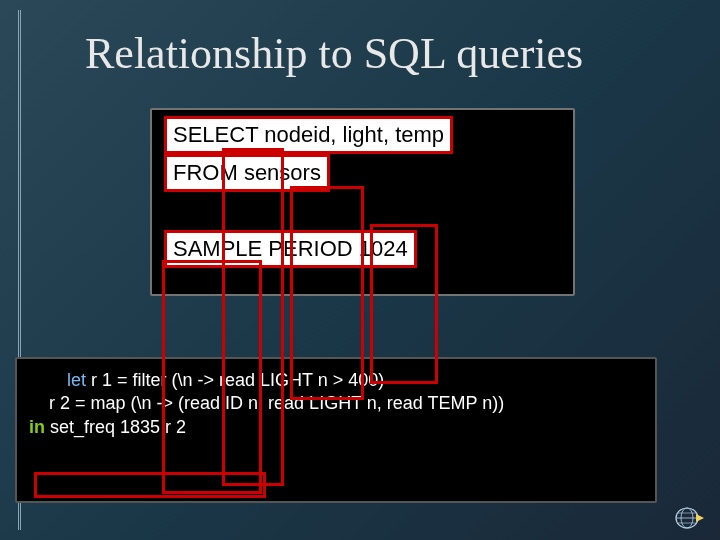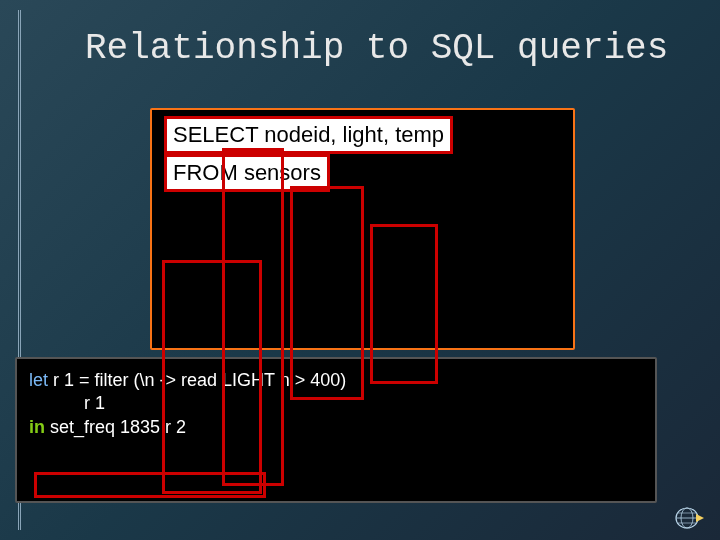--- a/index.html
+++ b/index.html
@@ -17,34 +17,34 @@
     bottom: 10px;
     left: 18px;
     border-left: 1px solid #8aa5b8;
     border-right: 1px solid #8aa5b8;
     width: 3px;
   }
   .title {
     position: absolute;
     top: 28px;
     left: 85px;
-    font-size: 36px;
+    font-size: 44px;
     font-weight: normal;
     color: #e8e8e8;
-    font-family: Liberation Mono, monospace;
+    font-family: Liberation Serif, serif;
     text-align: center;
   }
   .sql-box {
     position: absolute;
     top: 108px;
     left: 150px;
     width: 425px;
-    height: 242px;
+    height: 188px;
     background: #000;
-    border: 2px solid #f97316;
+    border: 2px solid #737373;
     border-radius: 2px;
   }
   .sql-line {
     position: absolute;
     background: #fff;
     color: #000;
     font-size: 22px;
     font-family: Arial, sans-serif;
     padding: 3px 6px;
     border: 3px solid #cc0000;
@@ -61,21 +61,21 @@
     border-radius: 2px;
     color: #fff;
     font-family: Arial, sans-serif;
     font-size: 18px;
     padding: 10px 12px;
     line-height: 1.3;
   }
   .func-line {
     white-space: pre;
   }
-  .kw-let { color: #7ab8f5; }
+  .kw-let { color: #7ab8f5; margin-left: 38px; }
   .kw-in { color: #84cc16; font-weight: bold; }
   .red-overlay {
     position: absolute;
     border: 3px solid #cc0000;
     background: transparent;
     pointer-events: none;
   }
   .nav-icon {
     position: absolute;
     bottom: 10px;
@@ -88,25 +88,26 @@
 </head>
 <body>
 
 <div class="slide-border"></div>
 
 <div class="title">Relationship to SQL queries</div>
 
 <div class="sql-box">
   <div class="sql-line" style="top:6px; left:12px;">SELECT nodeid, light, temp</div>
   <div class="sql-line" style="top:44px; left:12px;">FROM sensors</div>
+  <div class="sql-line" style="top:120px; left:12px;">SAMPLE PERIOD 1024</div>
 </div>
 
 <div class="func-box">
   <div class="func-line"><span class="kw-let">let</span><span> r 1 = filter (\n -&gt; read LIGHT n &gt; 400)</span></div>
-  <div class="func-line">           r 1</div>
+  <div class="func-line">    r 2 = map (\n -&gt; (read ID n, read LIGHT n, read TEMP n))</div>
   <div class="func-line"><span class="kw-in">in</span><span> set_freq 1835 r 2</span></div>
 </div>
 
 <div class="red-overlay" style="top:148px; left:222px; width:62px; height:338px;"></div>
 <div class="red-overlay" style="top:186px; left:290px; width:74px; height:214px;"></div>
 <div class="red-overlay" style="top:224px; left:370px; width:68px; height:160px;"></div>
 <div class="red-overlay" style="top:260px; left:162px; width:100px; height:234px;"></div>
 <div class="red-overlay" style="top:472px; left:34px; width:232px; height:26px;"></div>
 
 <div class="nav-icon">

